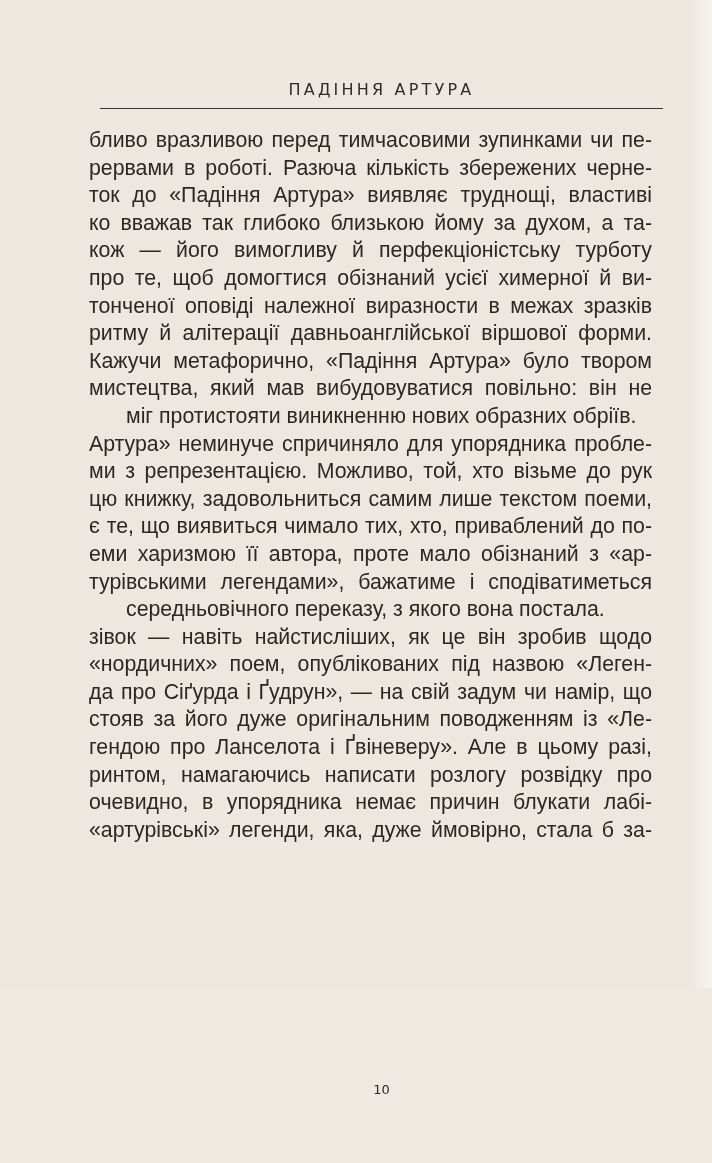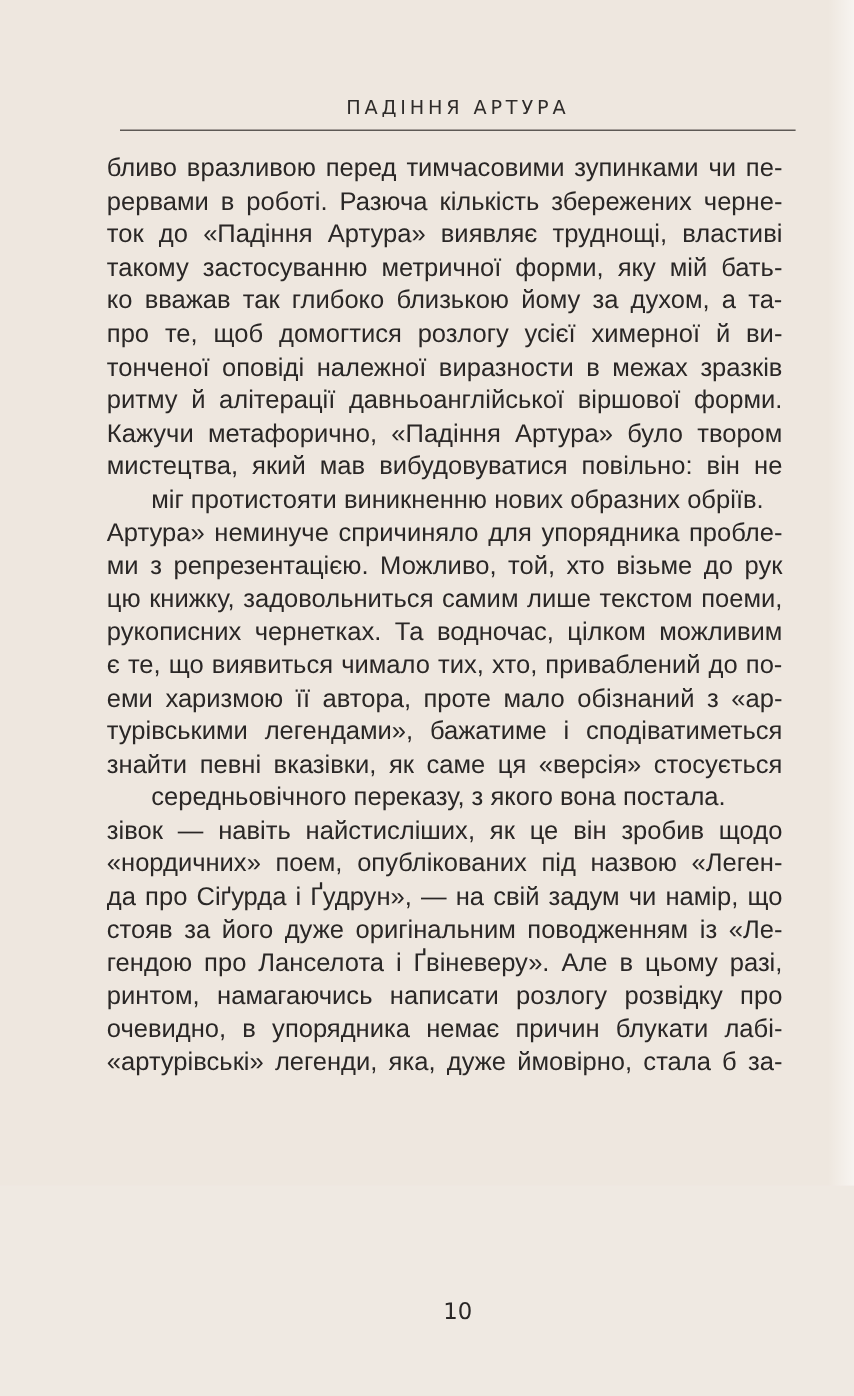--- a/index.html
+++ b/index.html
@@ -66,53 +66,51 @@
   .line.indent {
     padding-left: 25px;
   }
   .folio {
     position: absolute;
     left: 100px;
     top: 1082px;
     width: 563px;
     text-align: center;
     font-family: "DejaVu Sans", sans-serif;
-    font-size: 19px;
+    font-size: 13px;
     color: #2a2726;
   }
 </style>
 </head>
 <body>
 
 <div class="page">
   <div class="running-head">ПАДІННЯ АРТУРА</div>
   <div class="head-rule"></div>
 
   <div class="body-text">
 
     <span class="line">бливо вразливою перед тимчасовими зупинками чи пе-</span>
     <span class="line">рервами в роботі. Разюча кількість збережених черне-</span>
     <span class="line">ток до «Падіння Артура» виявляє труднощі, властиві</span>
-    <span class="line">такому застосуванню метричної форми, яку мій бать-</span>
     <span class="line">ко вважав так глибоко близькою йому за духом, а та-</span>
-    <span class="line">про те, щоб домогтися розлогу усієї химерної й ви-</span>
+    <span class="line">кож — його вимогливу й перфекціоністську турботу</span>
+    <span class="line">про те, щоб домогтися обізнаний усієї химерної й ви-</span>
     <span class="line">тонченої оповіді належної виразности в межах зразків</span>
     <span class="line">ритму й алітерації давньоанглійської віршової форми.</span>
     <span class="line">Кажучи метафорично, «Падіння Артура» було твором</span>
     <span class="line">мистецтва, який мав вибудовуватися повільно: він не</span>
     <span class="line last">міг протистояти виникненню нових образних обріїв.</span>
 
     <span class="line">Артура» неминуче спричиняло для упорядника пробле-</span>
     <span class="line">ми з репрезентацією. Можливо, той, хто візьме до рук</span>
     <span class="line">цю книжку, задовольниться самим лише текстом поеми,</span>
-    <span class="line">рукописних чернетках. Та водночас, цілком можливим</span>
     <span class="line">є те, що виявиться чимало тих, хто, приваблений до по-</span>
     <span class="line">еми харизмою її автора, проте мало обізнаний з «ар-</span>
     <span class="line">турівськими легендами», бажатиме і сподіватиметься</span>
-    <span class="line">знайти певні вказівки, як саме ця «версія» стосується</span>
     <span class="line last">середньовічного переказу, з якого вона постала.</span>
 
     <span class="line">зівок — навіть найстисліших, як це він зробив щодо</span>
     <span class="line">«нордичних» поем, опублікованих під назвою «Леген-</span>
     <span class="line">да про Сіґурда і Ґудрун», — на свій задум чи намір, що</span>
     <span class="line">стояв за його дуже оригінальним поводженням із «Ле-</span>
     <span class="line">гендою про Ланселота і Ґвіневеру». Але в цьому разі,</span>
     <span class="line">ринтом, намагаючись написати розлогу розвідку про</span>
     <span class="line">очевидно, в упорядника немає причин блукати лабі-</span>
     <span class="line">«артурівські» легенди, яка, дуже ймовірно, стала б за-</span>

